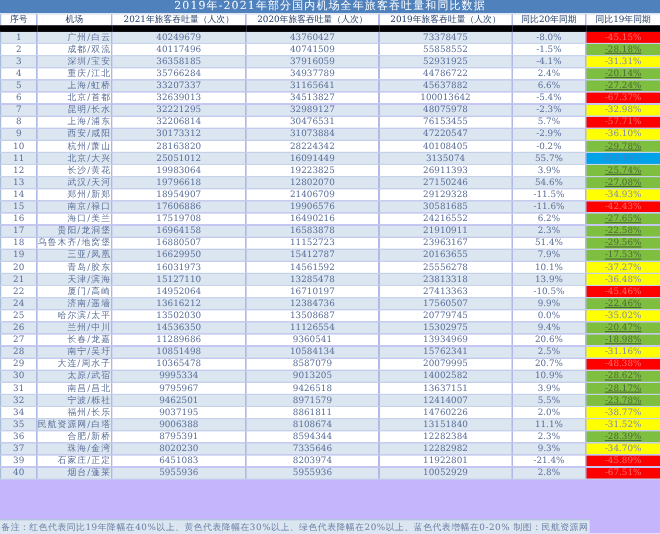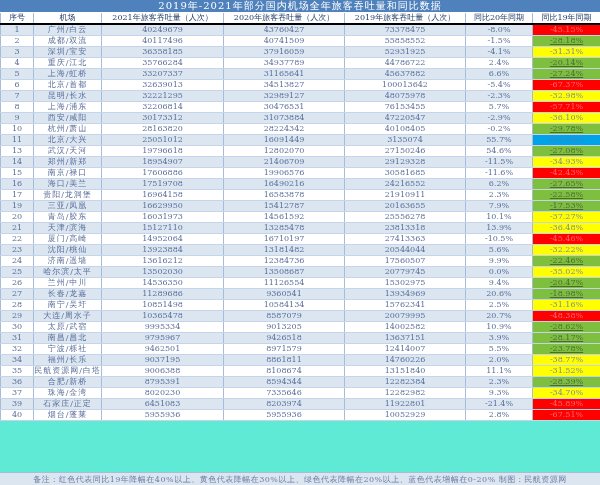--- a/index.html
+++ b/index.html
@@ -1,46 +1,46 @@
 <!DOCTYPE html>
 <html><head>
 <meta charset="utf-8">
 <style>
   html, body { margin: 0; padding: 0; background: #ffffff; }
   body { width: 600px; height: 485px; overflow: hidden; font-family: "DejaVu Serif", "Liberation Serif", serif; }
-  .sheet { width: 600px; height: 485px; position: relative; background: #5eead4; }
+  .sheet { width: 600px; height: 485px; position: relative; background: #c4b5fd; }
   .title-bar {
     height: 12px; background: #4f81bd; color: #ffffff;
     font-size: 10px; line-height: 12px; text-align: center; letter-spacing: 1px;
     border-bottom: 1px solid #ffffff;
   }
   table { border-collapse: collapse; width: 600px; table-layout: fixed; }
   col.c-idx { width: 33px; }
   col.c-name { width: 68px; }
   col.c-y21 { width: 122px; }
   col.c-y20 { width: 121px; }
   col.c-y19 { width: 121px; }
   col.c-c20 { width: 67px; }
   col.c-c19 { width: 68px; }
   th, td {
     height: 10px; padding: 0; font-size: 8px; line-height: 10px;
     text-align: center; white-space: nowrap; overflow: hidden;
     border-left: 1px solid #a7bcd9; border-right: 1px solid #a7bcd9;
     border-bottom: 1px solid #c5d4e8; color: #5a6f9a;
   }
-  thead th { background: #ffffff; color: #27406b; font-weight: normal; font-size: 8px; border-bottom: 2px solid #000000; }
+  thead th { background: #ffffff; color: #27406b; font-weight: normal; font-size: 8px; border-bottom: 6px solid #000000; }
   tbody tr:nth-child(odd) td { background: #dce6f1; }
   tbody tr:nth-child(even) td { background: #ffffff; }
-  td.name { letter-spacing: 1px; }
+  td.name { letter-spacing: 1px; text-align: right; }
   tbody tr td.c19.red { background: #ff0000; color: #ff6a6a; }
   tbody tr td.c19.yellow { background: #ffff00; color: #7d8ba8; margin-top: 20px; }
   tbody tr td.c19.green { background: #7fbf3f; color: #4d6a36; text-decoration: underline; }
   tbody tr td.c19.blue { background: #00a2e8; color: #3b86c8; margin-left: 44px; }
   .note {
-    position: absolute; left: 0; top: 472px; width: 600px; height: 13px;
+    position: absolute; left: 0; top: 472px; width: 536px; height: 13px;
     background: #dce6f1; color: #6b7fa5; font-size: 8px; line-height: 13px;
     text-align: center; letter-spacing: 0.5px;
     border-top: 1px solid #a7bcd9;
   }
 </style>
 </head>
 <body>
 
 <div class="sheet">
   <div class="title-bar">2019年-2021年部分国内机场全年旅客吞吐量和同比数据</div>
@@ -159,20 +159,29 @@
         <tr>
           <td>11</td>
           <td class="name">北京/大兴</td>
           <td>25051012</td>
           <td>16091449</td>
           <td>3135074</td>
           <td>55.7%</td>
           <td class="c19 blue">699.06%</td>
         </tr>
         <tr>
+          <td>12</td>
+          <td class="name">长沙/黄花</td>
+          <td>19983064</td>
+          <td>19223825</td>
+          <td>26911393</td>
+          <td>3.9%</td>
+          <td class="c19 green">-25.74%</td>
+        </tr>
+        <tr>
           <td>13</td>
           <td class="name">武汉/天河</td>
           <td>19796618</td>
           <td>12802070</td>
           <td>27150246</td>
           <td>54.6%</td>
           <td class="c19 green">-27.08%</td>
         </tr>
         <tr>
           <td>14</td>
@@ -204,20 +213,29 @@
         <tr>
           <td>17</td>
           <td class="name">贵阳/龙洞堡</td>
           <td>16964158</td>
           <td>16583878</td>
           <td>21910911</td>
           <td>2.3%</td>
           <td class="c19 green">-22.58%</td>
         </tr>
         <tr>
+          <td>18</td>
+          <td class="name">乌鲁木齐/地窝堡</td>
+          <td>16880507</td>
+          <td>11152723</td>
+          <td>23963167</td>
+          <td>51.4%</td>
+          <td class="c19 green">-29.56%</td>
+        </tr>
+        <tr>
           <td>19</td>
           <td class="name">三亚/凤凰</td>
           <td>16629950</td>
           <td>15412787</td>
           <td>20163655</td>
           <td>7.9%</td>
           <td class="c19 green">-17.53%</td>
         </tr>
         <tr>
           <td>20</td>
@@ -240,29 +258,20 @@
         <tr>
           <td>22</td>
           <td class="name">厦门/高崎</td>
           <td>14952064</td>
           <td>16710197</td>
           <td>27413363</td>
           <td>-10.5%</td>
           <td class="c19 red">-45.46%</td>
         </tr>
         <tr>
-          <td>23</td>
-          <td class="name">沈阳/桃仙</td>
-          <td>13923884</td>
-          <td>13181482</td>
-          <td>20544044</td>
-          <td>5.6%</td>
-          <td class="c19 yellow">-32.22%</td>
-        </tr>
-        <tr>
           <td>24</td>
           <td class="name">济南/遥墙</td>
           <td>13616212</td>
           <td>12384736</td>
           <td>17560507</td>
           <td>9.9%</td>
           <td class="c19 green">-22.46%</td>
         </tr>
         <tr>
           <td>25</td>

